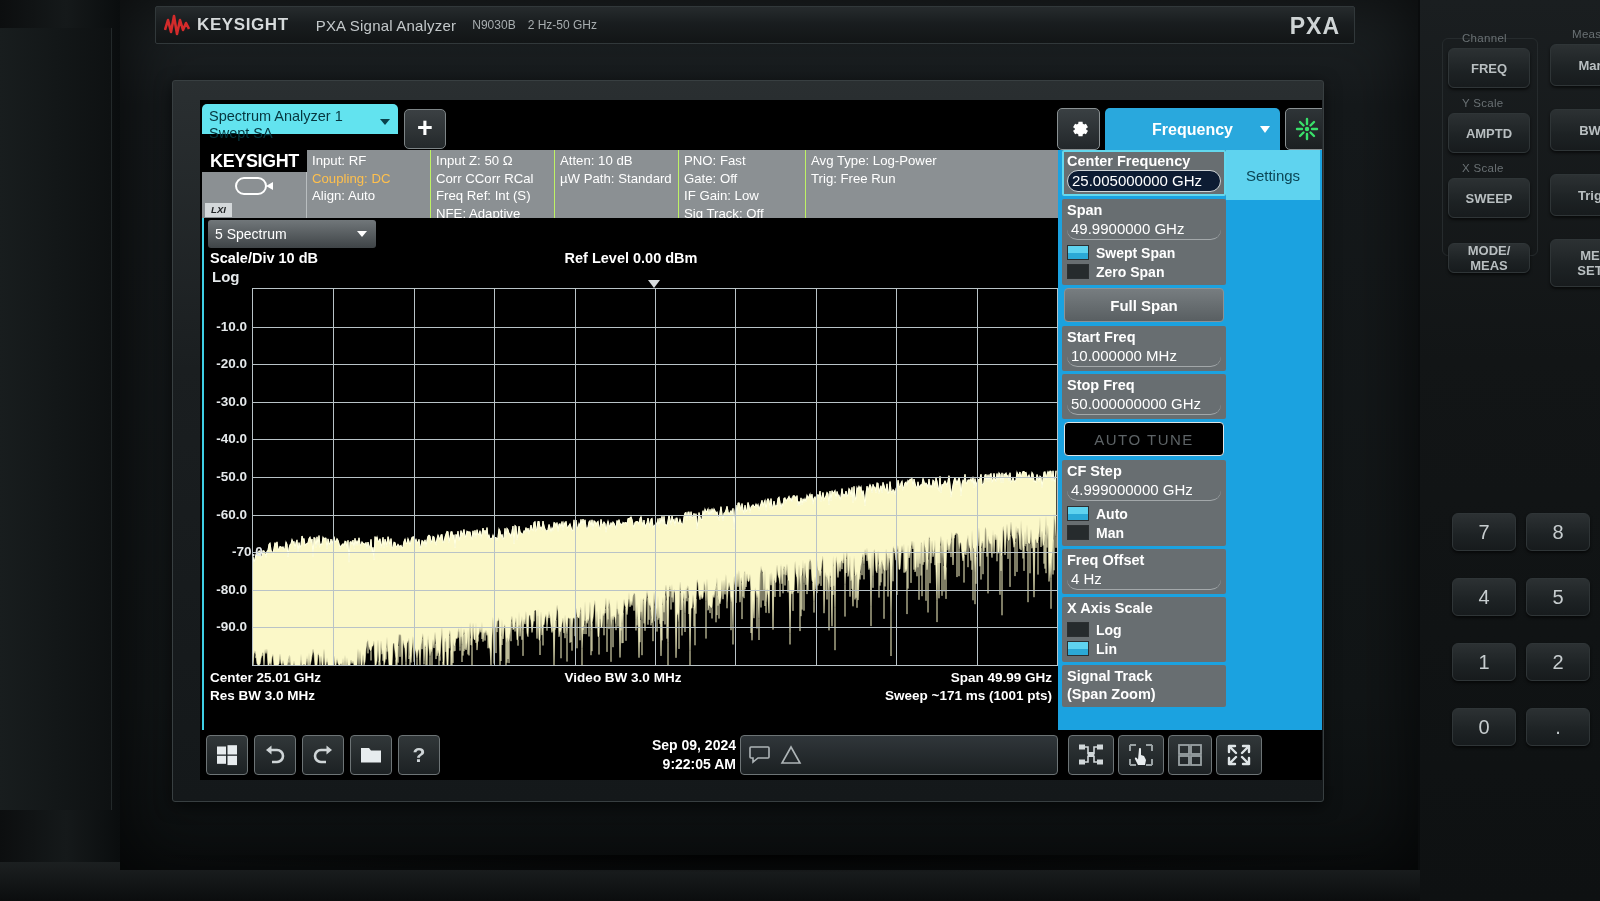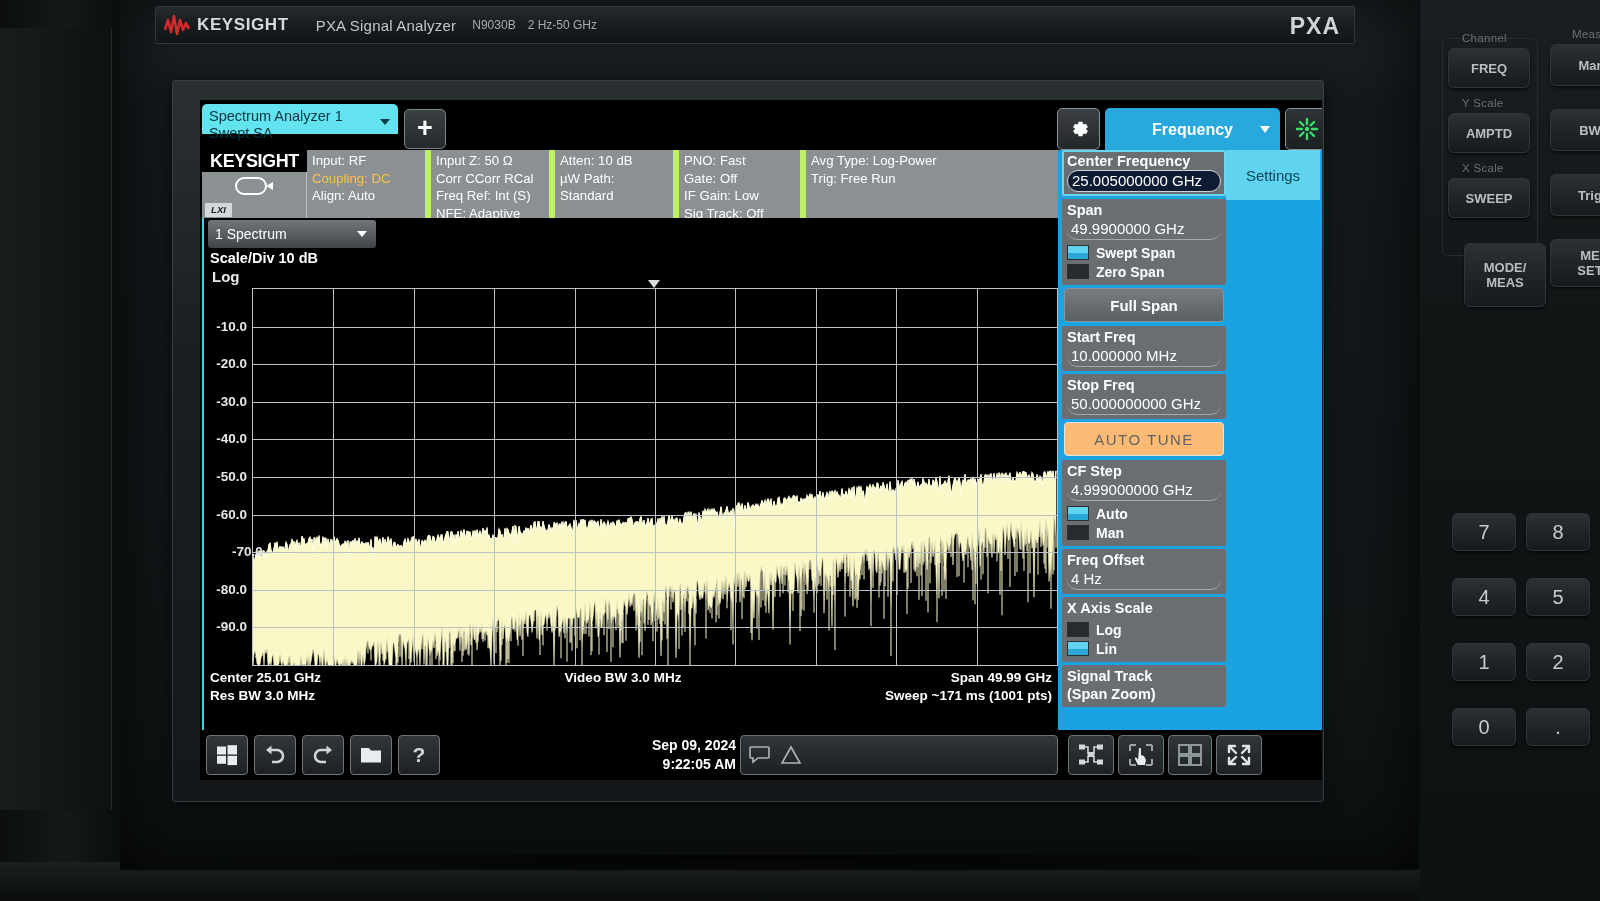--- a/index.html
+++ b/index.html
@@ -124,21 +124,21 @@
     border:1px solid #8a9193; border-radius:5px;
     display:flex;align-items:center;justify-content:center;
   }
 
   
   .statusbar{
     position:absolute; left:2px; top:50px; width:856px; height:68px;
     background:#8b9093; display:flex;
   }
   .sb-cell{
-    border-right:6px solid #bef264; padding:2px 5px 0 5px;
+    border-right:1px solid #bef264; padding:2px 5px 0 5px;
     color:#ffffff; font-size:13.2px; line-height:17.5px;
     position:relative;
   }
   .sb-cell.c0{ width:105px; border-right:1px solid #b9bec0; padding:0; background:#8b9093;}
   .ks-black{
     background:#000; color:#fff; font-weight:bold; font-size:18px;
     letter-spacing:-.4px; text-align:center; width:105px; height:22px; line-height:22px;
   }
   .ks-icon{ text-align:center; margin-top:3px;}
   .lxi{
@@ -248,21 +248,21 @@
   .sw.on{ background: linear-gradient(180deg,#5fd3ef 0 55%, #2ba9d6 55% 100%); }
   .sw.off{ background:#262b2d; }
   .rlabel{ color:#fff; font-size:14px; font-weight:bold;}
   .mbtn{
     background: linear-gradient(180deg,#777d80,#595f62);
     border:1px solid #8c9295; border-radius:4px;
     color:#fff; font-size:15px; font-weight:bold; text-align:center;
     height:34px; line-height:34px; margin:2px 2px 4px 2px;
   }
   .mbtn.light{
-    background:#fdba74; color:#5d6366; font-weight:normal; letter-spacing:1.5px;
+    background:#000000; color:#5d6366; font-weight:normal; letter-spacing:1.5px;
     border:1px solid #dfe5e7;
   }
 
   
   .taskbar{
     position:absolute; left:0; top:630px; width:1122px; height:50px;
     background:#000;
   }
   .tb-btn{
     position:absolute; top:5px; width:42px; height:40px;
@@ -435,24 +435,25 @@
         <span class="tr-n">N</span>
         <span class="tr-n">N</span>
         <span class="tr-n">N</span>
         <span class="tr-n">N</span>
         <span class="tr-n">N</span>
       </div>
     </div>
 
     <div class="graphwrap">
       <div class="winsel">
-        <span>1 Spectrum</span>
+        <span>5 Spectrum</span>
         <span class="caret"></span>
       </div>
       <div class="scalediv">Scale/Div 10 dB</div>
+      <div class="reflevel">Ref Level 0.00 dBm</div>
       <div class="logtxt">Log</div>
 
       <div class="plotarea" id="plotarea">
         <svg class="trace-svg" id="trace-svg" width="804" height="376">
             <path d="M 0 267.5 L 1 273.7 L 2 270.0 L 3 265.4 L 4 266.5 L 5 264.4 L 6 262.1 L 7 262.1 L 8 268.7 L 9 267.6 L 10 261.8 L 11 261.9 L 12 264.4 L 13 267.3 L 14 262.3 L 15 261.4 L 16 255.5 L 17 254.2 L 18 261.3 L 19 263.2 L 20 264.1 L 21 259.5 L 22 253.7 L 23 256.9 L 24 252.9 L 25 260.7 L 26 260.3 L 27 257.5 L 28 257.9 L 29 258.6 L 30 257.9 L 31 260.6 L 32 259.8 L 33 253.2 L 34 255.5 L 35 267.6 L 36 259.6 L 37 255.9 L 38 255.0 L 39 250.7 L 40 253.5 L 41 252.7 L 42 259.4 L 43 253.7 L 44 250.9 L 45 263.6 L 46 253.6 L 47 258.4 L 48 256.6 L 49 247.0 L 50 250.4 L 51 249.9 L 52 256.3 L 53 255.3 L 54 254.4 L 55 254.1 L 56 249.6 L 57 248.1 L 58 253.5 L 59 250.0 L 60 267.5 L 61 248.7 L 62 249.1 L 63 258.4 L 64 247.8 L 65 256.2 L 66 246.5 L 67 257.1 L 68 255.1 L 69 255.3 L 70 248.3 L 71 250.4 L 72 249.2 L 73 249.3 L 74 259.9 L 75 249.9 L 76 253.7 L 77 256.7 L 78 250.0 L 79 255.1 L 80 251.6 L 81 247.7 L 82 252.5 L 83 252.6 L 84 249.7 L 85 251.4 L 86 254.9 L 87 259.2 L 88 256.7 L 89 255.8 L 90 254.8 L 91 258.2 L 92 252.2 L 93 252.7 L 94 259.5 L 95 251.3 L 96 273.3 L 97 253.3 L 98 252.7 L 99 255.9 L 100 251.0 L 101 259.7 L 102 249.3 L 103 256.3 L 104 251.7 L 105 256.3 L 106 248.8 L 107 255.9 L 108 256.1 L 109 252.9 L 110 254.3 L 111 254.4 L 112 256.7 L 113 253.4 L 114 259.9 L 115 253.0 L 116 258.2 L 117 258.2 L 118 250.4 L 119 264.3 L 120 258.4 L 121 271.0 L 122 247.6 L 123 250.5 L 124 248.0 L 125 252.2 L 126 252.5 L 127 249.8 L 128 258.8 L 129 254.5 L 130 248.3 L 131 259.1 L 132 250.3 L 133 253.0 L 134 257.4 L 135 247.7 L 136 251.3 L 137 257.2 L 138 249.6 L 139 258.6 L 140 259.5 L 141 253.2 L 142 253.6 L 143 257.8 L 144 257.6 L 145 255.5 L 146 257.1 L 147 257.4 L 148 256.5 L 149 259.1 L 150 258.1 L 151 252.6 L 152 250.2 L 153 254.4 L 154 254.6 L 155 249.8 L 156 252.4 L 157 257.0 L 158 251.8 L 159 248.5 L 160 248.0 L 161 247.8 L 162 253.0 L 163 250.4 L 164 253.8 L 165 253.2 L 166 250.4 L 167 258.4 L 168 258.0 L 169 251.7 L 170 252.3 L 171 255.9 L 172 250.9 L 173 257.3 L 174 251.4 L 175 247.2 L 176 246.3 L 177 247.2 L 178 253.7 L 179 252.4 L 180 247.4 L 181 248.1 L 182 253.1 L 183 255.2 L 184 250.2 L 185 246.2 L 186 248.5 L 187 251.7 L 188 246.0 L 189 245.7 L 190 253.3 L 191 253.1 L 192 248.5 L 193 245.2 L 194 242.5 L 195 242.8 L 196 253.7 L 197 248.6 L 198 242.9 L 199 242.9 L 200 249.5 L 201 245.7 L 202 259.0 L 203 245.4 L 204 249.2 L 205 242.2 L 206 251.8 L 207 248.5 L 208 241.7 L 209 246.2 L 210 244.0 L 211 240.5 L 212 248.1 L 213 247.1 L 214 242.2 L 215 242.9 L 216 243.0 L 217 243.0 L 218 248.5 L 219 249.8 L 220 241.8 L 221 248.0 L 222 241.3 L 223 249.3 L 224 240.7 L 225 244.9 L 226 246.4 L 227 241.7 L 228 249.1 L 229 244.8 L 230 239.1 L 231 245.1 L 232 241.2 L 233 246.4 L 234 238.6 L 235 248.6 L 236 246.3 L 237 250.2 L 238 249.5 L 239 249.7 L 240 246.2 L 241 249.5 L 242 248.6 L 243 248.6 L 244 250.8 L 245 248.4 L 246 240.0 L 247 242.2 L 248 248.9 L 249 245.4 L 250 250.0 L 251 249.1 L 252 239.3 L 253 248.2 L 254 239.5 L 255 240.8 L 256 244.5 L 257 245.0 L 258 248.9 L 259 242.5 L 260 237.0 L 261 254.9 L 262 236.7 L 263 237.5 L 264 250.6 L 265 245.7 L 266 237.2 L 267 242.6 L 268 244.0 L 269 245.5 L 270 244.9 L 271 242.0 L 272 242.8 L 273 238.6 L 274 242.8 L 275 239.2 L 276 243.8 L 277 240.7 L 278 236.0 L 279 240.6 L 280 241.4 L 281 233.5 L 282 232.8 L 283 241.5 L 284 239.7 L 285 232.6 L 286 232.5 L 287 239.1 L 288 238.2 L 289 241.4 L 290 232.1 L 291 237.0 L 292 240.4 L 293 241.4 L 294 242.5 L 295 240.7 L 296 235.5 L 297 239.0 L 298 243.0 L 299 238.9 L 300 242.0 L 301 233.7 L 302 234.2 L 303 238.0 L 304 233.5 L 305 242.3 L 306 235.4 L 307 234.9 L 308 239.0 L 309 232.5 L 310 241.1 L 311 233.6 L 312 236.1 L 313 232.3 L 314 239.0 L 315 238.1 L 316 236.5 L 317 234.9 L 318 238.8 L 319 241.7 L 320 241.4 L 321 230.9 L 322 240.5 L 323 231.0 L 324 238.6 L 325 239.7 L 326 234.6 L 327 237.6 L 328 230.4 L 329 235.9 L 330 230.1 L 331 235.1 L 332 230.8 L 333 238.6 L 334 239.7 L 335 238.3 L 336 232.9 L 337 231.7 L 338 238.0 L 339 230.8 L 340 240.2 L 341 231.9 L 342 232.5 L 343 236.3 L 344 233.5 L 345 232.5 L 346 238.8 L 347 239.8 L 348 230.4 L 349 235.5 L 350 236.4 L 351 233.0 L 352 234.7 L 353 243.1 L 354 236.1 L 355 232.2 L 356 236.0 L 357 239.1 L 358 233.6 L 359 237.0 L 360 233.1 L 361 234.4 L 362 237.0 L 363 240.4 L 364 231.5 L 365 234.6 L 366 230.7 L 367 235.1 L 368 234.9 L 369 236.7 L 370 233.6 L 371 234.5 L 372 233.7 L 373 233.6 L 374 235.8 L 375 229.8 L 376 229.6 L 377 229.0 L 378 228.0 L 379 230.7 L 380 235.7 L 381 239.1 L 382 233.6 L 383 232.8 L 384 232.5 L 385 233.0 L 386 236.1 L 387 229.4 L 388 227.8 L 389 232.9 L 390 237.3 L 391 231.0 L 392 239.0 L 393 235.8 L 394 234.1 L 395 229.2 L 396 233.7 L 397 238.3 L 398 230.2 L 399 229.5 L 400 238.5 L 401 236.8 L 402 236.3 L 403 233.9 L 404 237.0 L 405 229.5 L 406 238.7 L 407 229.1 L 408 234.9 L 409 227.3 L 410 235.7 L 411 227.2 L 412 235.9 L 413 235.8 L 414 237.0 L 415 232.0 L 416 226.4 L 417 230.4 L 418 235.7 L 419 227.0 L 420 232.0 L 421 230.6 L 422 236.8 L 423 229.3 L 424 229.2 L 425 234.0 L 426 234.6 L 427 230.3 L 428 233.7 L 429 235.5 L 430 234.9 L 431 228.3 L 432 224.1 L 433 223.6 L 434 231.4 L 435 223.3 L 436 223.1 L 437 231.0 L 438 222.7 L 439 228.2 L 440 228.8 L 441 224.4 L 442 228.7 L 443 224.7 L 444 239.9 L 445 232.8 L 446 223.5 L 447 228.3 L 448 230.6 L 449 230.7 L 450 221.7 L 451 227.1 L 452 220.3 L 453 222.9 L 454 222.3 L 455 220.1 L 456 228.2 L 457 220.4 L 458 226.7 L 459 219.7 L 460 224.6 L 461 220.0 L 462 222.0 L 463 224.3 L 464 223.0 L 465 227.6 L 466 230.3 L 467 223.8 L 468 217.7 L 469 225.3 L 470 231.9 L 471 224.4 L 472 223.6 L 473 221.3 L 474 217.3 L 475 222.4 L 476 226.9 L 477 223.4 L 478 221.8 L 479 224.9 L 480 219.4 L 481 240.2 L 482 222.6 L 483 216.1 L 484 225.7 L 485 214.2 L 486 214.0 L 487 217.0 L 488 222.3 L 489 214.5 L 490 220.8 L 491 224.6 L 492 216.2 L 493 222.3 L 494 221.2 L 495 213.5 L 496 216.8 L 497 223.6 L 498 218.3 L 499 216.9 L 500 215.9 L 501 217.1 L 502 218.2 L 503 215.2 L 504 217.9 L 505 215.6 L 506 221.4 L 507 217.5 L 508 215.0 L 509 211.3 L 510 218.1 L 511 213.7 L 512 211.4 L 513 221.8 L 514 211.9 L 515 209.9 L 516 211.8 L 517 219.3 L 518 209.6 L 519 220.2 L 520 217.4 L 521 212.2 L 522 217.0 L 523 217.0 L 524 216.6 L 525 209.5 L 526 208.3 L 527 213.6 L 528 219.6 L 529 214.9 L 530 216.1 L 531 209.3 L 532 208.9 L 533 213.4 L 534 210.3 L 535 209.6 L 536 207.5 L 537 211.0 L 538 209.3 L 539 213.0 L 540 207.2 L 541 206.7 L 542 207.6 L 543 210.3 L 544 206.6 L 545 216.9 L 546 212.4 L 547 216.4 L 548 208.9 L 549 216.0 L 550 209.8 L 551 212.7 L 552 209.8 L 553 212.8 L 554 206.5 L 555 208.7 L 556 207.7 L 557 205.2 L 558 210.3 L 559 205.2 L 560 215.1 L 561 209.3 L 562 207.9 L 563 211.5 L 564 206.0 L 565 205.9 L 566 207.9 L 567 202.0 L 568 212.4 L 569 207.5 L 570 203.5 L 571 210.8 L 572 209.0 L 573 207.0 L 574 203.5 L 575 205.0 L 576 215.7 L 577 202.0 L 578 212.0 L 579 201.7 L 580 204.2 L 581 203.4 L 582 201.7 L 583 209.9 L 584 202.5 L 585 206.0 L 586 206.3 L 587 211.0 L 588 207.7 L 589 199.6 L 590 206.8 L 591 205.4 L 592 207.0 L 593 202.1 L 594 207.1 L 595 206.1 L 596 199.7 L 597 201.1 L 598 207.6 L 599 198.4 L 600 213.6 L 601 197.4 L 602 211.3 L 603 208.6 L 604 198.7 L 605 201.0 L 606 197.5 L 607 199.9 L 608 197.9 L 609 207.3 L 610 201.6 L 611 207.2 L 612 216.7 L 613 204.7 L 614 197.2 L 615 202.4 L 616 198.5 L 617 195.8 L 618 198.0 L 619 204.0 L 620 195.4 L 621 198.3 L 622 198.3 L 623 203.6 L 624 194.0 L 625 194.4 L 626 204.9 L 627 199.7 L 628 196.8 L 629 203.9 L 630 193.4 L 631 196.6 L 632 200.4 L 633 201.6 L 634 194.8 L 635 204.1 L 636 203.6 L 637 192.6 L 638 201.6 L 639 203.9 L 640 200.7 L 641 201.6 L 642 206.0 L 643 199.8 L 644 200.9 L 645 191.2 L 646 196.4 L 647 199.5 L 648 194.3 L 649 192.4 L 650 200.1 L 651 197.9 L 652 194.0 L 653 193.0 L 654 197.1 L 655 191.6 L 656 192.9 L 657 190.4 L 658 190.4 L 659 189.5 L 660 198.1 L 661 190.0 L 662 194.6 L 663 197.9 L 664 199.6 L 665 192.8 L 666 199.5 L 667 197.0 L 668 195.7 L 669 196.3 L 670 189.4 L 671 192.7 L 672 196.1 L 673 194.2 L 674 195.7 L 675 199.0 L 676 190.0 L 677 197.7 L 678 196.8 L 679 198.1 L 680 191.2 L 681 192.3 L 682 198.8 L 683 188.9 L 684 192.6 L 685 199.1 L 686 201.2 L 687 187.4 L 688 204.0 L 689 195.7 L 690 196.0 L 691 194.3 L 692 192.0 L 693 194.2 L 694 196.9 L 695 192.4 L 696 186.7 L 697 195.9 L 698 208.1 L 699 201.7 L 700 196.3 L 701 191.6 L 702 188.5 L 703 195.6 L 704 191.6 L 705 195.3 L 706 188.3 L 707 193.3 L 708 206.6 L 709 195.4 L 710 191.5 L 711 193.1 L 712 185.3 L 713 194.1 L 714 194.1 L 715 191.1 L 716 191.0 L 717 191.2 L 718 189.7 L 719 194.0 L 720 187.8 L 721 198.6 L 722 189.6 L 723 196.1 L 724 193.6 L 725 190.4 L 726 190.8 L 727 189.6 L 728 185.3 L 729 195.7 L 730 195.7 L 731 193.4 L 732 185.9 L 733 185.7 L 734 193.0 L 735 185.7 L 736 192.4 L 737 185.5 L 738 184.8 L 739 193.5 L 740 190.6 L 741 184.4 L 742 189.9 L 743 192.9 L 744 184.5 L 745 191.1 L 746 183.9 L 747 185.4 L 748 193.7 L 749 183.9 L 750 194.0 L 751 185.2 L 752 185.7 L 753 184.2 L 754 188.2 L 755 186.4 L 756 192.2 L 757 183.7 L 758 193.4 L 759 192.1 L 760 189.0 L 761 191.9 L 762 192.8 L 763 190.9 L 764 183.4 L 765 185.9 L 766 185.7 L 767 183.0 L 768 190.5 L 769 185.2 L 770 182.5 L 771 182.6 L 772 183.8 L 773 183.5 L 774 188.1 L 775 188.4 L 776 186.1 L 777 189.9 L 778 189.9 L 779 183.6 L 780 185.1 L 781 192.3 L 782 192.1 L 783 193.3 L 784 185.5 L 785 188.7 L 786 192.6 L 787 187.2 L 788 188.2 L 789 198.5 L 790 190.6 L 791 183.2 L 792 183.0 L 793 190.6 L 794 185.7 L 795 182.7 L 796 184.8 L 797 182.1 L 798 182.4 L 799 192.2 L 800 181.8 L 801 191.2 L 802 192.3 L 803 181.8 L 803 247.3 L 802 231.8 L 801 224.5 L 800 250.5 L 799 265.9 L 798 289.2 L 797 273.6 L 796 292.5 L 795 235.6 L 794 251.0 L 793 226.6 L 792 245.5 L 791 254.7 L 790 256.5 L 789 241.3 L 788 258.0 L 787 227.7 L 786 243.7 L 785 253.1 L 784 253.9 L 783 249.4 L 782 251.0 L 781 308.2 L 780 252.7 L 779 259.3 L 778 239.8 L 777 255.1 L 776 253.8 L 775 254.0 L 774 235.3 L 773 255.0 L 772 242.0 L 771 257.7 L 770 263.1 L 769 245.6 L 768 231.0 L 767 259.9 L 766 246.9 L 765 238.6 L 764 244.4 L 763 236.8 L 762 252.9 L 761 258.3 L 760 249.9 L 759 246.7 L 758 232.2 L 757 245.9 L 756 251.0 L 755 251.6 L 754 234.7 L 753 250.2 L 752 266.0 L 751 242.7 L 750 236.8 L 749 267.1 L 748 265.2 L 747 250.3 L 746 262.8 L 745 264.4 L 744 245.7 L 743 250.9 L 742 244.5 L 741 264.5 L 740 240.5 L 739 268.6 L 738 253.8 L 737 255.7 L 736 251.7 L 735 246.6 L 734 267.7 L 733 238.8 L 732 239.0 L 731 262.5 L 730 252.1 L 729 251.9 L 728 259.1 L 727 277.3 L 726 238.3 L 725 257.0 L 724 255.8 L 723 267.9 L 722 284.0 L 721 259.3 L 720 258.7 L 719 240.7 L 718 271.6 L 717 259.8 L 716 256.1 L 715 245.7 L 714 251.0 L 713 265.9 L 712 261.1 L 711 266.7 L 710 271.9 L 709 264.1 L 708 253.8 L 707 253.6 L 706 260.4 L 705 245.2 L 704 244.2 L 703 243.8 L 702 246.2 L 701 245.7 L 700 276.0 L 699 243.1 L 698 251.3 L 697 255.8 L 696 263.0 L 695 255.7 L 694 249.6 L 693 278.4 L 692 290.6 L 691 277.0 L 690 250.3 L 689 270.0 L 688 246.7 L 687 256.4 L 686 309.3 L 685 260.9 L 684 311.2 L 683 282.0 L 682 250.6 L 681 261.0 L 680 267.8 L 679 250.9 L 678 274.2 L 677 249.9 L 676 247.4 L 675 270.5 L 674 280.8 L 673 263.9 L 672 257.4 L 671 250.4 L 670 275.8 L 669 254.3 L 668 252.7 L 667 274.7 L 666 261.1 L 665 278.3 L 664 260.4 L 663 278.1 L 662 283.0 L 661 251.8 L 660 260.0 L 659 251.6 L 658 258.4 L 657 263.3 L 656 269.0 L 655 255.6 L 654 282.8 L 653 279.5 L 652 283.4 L 651 254.5 L 650 263.6 L 649 256.2 L 648 265.1 L 647 280.1 L 646 280.4 L 645 256.0 L 644 262.2 L 643 271.2 L 642 263.8 L 641 259.2 L 640 257.2 L 639 278.2 L 638 323.0 L 637 274.2 L 636 262.5 L 635 281.7 L 634 265.6 L 633 259.4 L 632 281.3 L 631 282.1 L 630 275.7 L 629 270.4 L 628 274.2 L 627 280.7 L 626 275.4 L 625 261.4 L 624 283.8 L 623 281.5 L 622 264.3 L 621 260.0 L 620 287.9 L 619 262.8 L 618 317.1 L 617 268.6 L 616 280.7 L 615 270.1 L 614 258.5 L 613 266.2 L 612 260.0 L 611 275.5 L 610 264.6 L 609 269.5 L 608 275.4 L 607 283.7 L 606 290.5 L 605 311.1 L 604 282.6 L 603 286.7 L 602 286.0 L 601 265.9 L 600 317.3 L 599 287.0 L 598 291.6 L 597 266.3 L 596 281.3 L 595 287.5 L 594 262.3 L 593 270.0 L 592 295.3 L 591 263.2 L 590 274.2 L 589 270.4 L 588 272.6 L 587 282.4 L 586 272.7 L 585 288.5 L 584 274.3 L 583 267.2 L 582 318.2 L 581 277.2 L 580 266.7 L 579 337.3 L 578 288.5 L 577 282.5 L 576 303.9 L 575 291.5 L 574 285.6 L 573 288.8 L 572 282.9 L 571 324.2 L 570 266.4 L 569 272.2 L 568 282.2 L 567 286.9 L 566 280.9 L 565 281.2 L 564 270.9 L 563 300.6 L 562 287.1 L 561 312.3 L 560 294.0 L 559 291.1 L 558 272.2 L 557 269.8 L 556 273.1 L 555 301.0 L 554 289.3 L 553 288.4 L 552 273.1 L 551 294.5 L 550 270.6 L 549 286.3 L 548 286.5 L 547 296.0 L 546 275.3 L 545 304.1 L 544 288.7 L 543 284.4 L 542 271.7 L 541 302.5 L 540 302.2 L 539 305.1 L 538 300.5 L 537 344.6 L 536 291.9 L 535 290.7 L 534 274.7 L 533 286.2 L 532 278.8 L 531 276.7 L 530 281.1 L 529 294.8 L 528 274.3 L 527 295.2 L 526 289.2 L 525 285.9 L 524 275.6 L 523 293.4 L 522 292.9 L 521 288.3 L 520 340.6 L 519 282.9 L 518 296.2 L 517 283.5 L 516 324.2 L 515 306.2 L 514 299.0 L 513 313.7 L 512 279.9 L 511 300.8 L 510 284.1 L 509 281.2 L 508 276.7 L 507 284.8 L 506 329.4 L 505 304.3 L 504 309.3 L 503 302.2 L 502 298.6 L 501 329.2 L 500 309.9 L 499 351.3 L 498 302.5 L 497 285.0 L 496 292.3 L 495 292.2 L 494 284.2 L 493 298.0 L 492 281.7 L 491 283.4 L 490 303.2 L 489 293.9 L 488 288.1 L 487 313.2 L 486 280.8 L 485 297.8 L 484 282.2 L 483 313.9 L 482 296.3 L 481 286.5 L 480 336.5 L 479 307.4 L 478 313.8 L 477 298.8 L 476 292.9 L 475 300.9 L 474 314.0 L 473 284.8 L 472 305.4 L 471 290.6 L 470 310.2 L 469 290.7 L 468 308.7 L 467 314.8 L 466 312.3 L 465 306.6 L 464 288.3 L 463 296.5 L 462 301.5 L 461 308.5 L 460 305.3 L 459 319.6 L 458 318.0 L 457 317.4 L 456 315.4 L 455 321.3 L 454 289.5 L 453 312.3 L 452 296.0 L 451 291.9 L 450 308.0 L 449 309.7 L 448 304.9 L 447 310.7 L 446 306.3 L 445 294.1 L 444 290.2 L 443 309.9 L 442 322.0 L 441 317.7 L 440 305.0 L 439 319.3 L 438 318.5 L 437 361.4 L 436 308.6 L 435 296.3 L 434 301.0 L 433 297.9 L 432 324.4 L 431 303.2 L 430 311.4 L 429 321.6 L 428 304.0 L 427 292.2 L 426 333.2 L 425 323.2 L 424 326.2 L 423 368.8 L 422 304.0 L 421 300.3 L 420 313.3 L 419 295.0 L 418 303.4 L 417 296.3 L 416 299.0 L 415 353.3 L 414 311.3 L 413 295.3 L 412 306.4 L 411 323.3 L 410 307.8 L 409 316.0 L 408 366.9 L 407 317.0 L 406 328.9 L 405 306.5 L 404 328.3 L 403 318.7 L 402 316.6 L 401 302.4 L 400 333.6 L 399 329.4 L 398 320.4 L 397 312.9 L 396 316.9 L 395 309.1 L 394 300.4 L 393 313.3 L 392 339.0 L 391 311.5 L 390 309.0 L 389 331.3 L 388 308.6 L 387 331.0 L 386 368.7 L 385 328.7 L 384 314.9 L 383 330.8 L 382 304.5 L 381 303.9 L 380 306.4 L 379 316.5 L 378 311.8 L 377 317.8 L 376 303.0 L 375 315.4 L 374 325.6 L 373 318.5 L 372 316.3 L 371 310.0 L 370 323.7 L 369 334.3 L 368 325.4 L 367 368.5 L 366 319.7 L 365 326.6 L 364 310.7 L 363 335.4 L 362 328.6 L 361 326.2 L 360 331.7 L 359 326.5 L 358 338.8 L 357 315.6 L 356 310.3 L 355 319.3 L 354 335.9 L 353 308.5 L 352 319.9 L 351 327.3 L 350 324.1 L 349 338.2 L 348 338.9 L 347 318.4 L 346 348.4 L 345 347.2 L 344 321.0 L 343 339.3 L 342 311.0 L 341 316.8 L 340 328.7 L 339 334.2 L 338 341.4 L 337 312.2 L 336 332.1 L 335 329.6 L 334 334.4 L 333 330.6 L 332 311.9 L 331 336.2 L 330 337.4 L 329 359.3 L 328 317.5 L 327 322.4 L 326 329.2 L 325 328.2 L 324 326.9 L 323 318.7 L 322 328.6 L 321 329.5 L 320 328.4 L 319 338.9 L 318 329.3 L 317 329.4 L 316 329.2 L 315 328.6 L 314 345.6 L 313 334.5 L 312 325.5 L 311 344.1 L 310 328.5 L 309 334.3 L 308 343.5 L 307 340.9 L 306 347.8 L 305 322.3 L 304 315.7 L 303 331.1 L 302 333.0 L 301 376.0 L 300 322.8 L 299 343.5 L 298 336.3 L 297 326.7 L 296 322.1 L 295 328.0 L 294 336.9 L 293 324.9 L 292 328.4 L 291 335.6 L 290 336.7 L 289 346.1 L 288 322.1 L 287 351.4 L 286 350.7 L 285 319.3 L 284 349.6 L 283 320.9 L 282 320.9 L 281 322.9 L 280 335.5 L 279 343.5 L 278 331.8 L 277 325.7 L 276 326.4 L 275 347.7 L 274 344.0 L 273 322.0 L 272 335.2 L 271 329.7 L 270 341.5 L 269 327.0 L 268 333.0 L 267 347.3 L 266 322.5 L 265 350.5 L 264 350.9 L 263 328.2 L 262 335.2 L 261 339.6 L 260 340.7 L 259 326.7 L 258 332.4 L 257 344.3 L 256 353.0 L 255 350.0 L 254 348.5 L 253 354.1 L 252 335.3 L 251 338.0 L 250 350.0 L 249 330.1 L 248 347.2 L 247 376.0 L 246 328.5 L 245 331.9 L 244 331.5 L 243 338.3 L 242 338.6 L 241 374.6 L 240 327.4 L 239 346.3 L 238 376.0 L 237 359.9 L 236 358.3 L 235 342.9 L 234 346.4 L 233 340.9 L 232 344.8 L 231 342.6 L 230 352.7 L 229 332.7 L 228 343.4 L 227 338.3 L 226 344.5 L 225 347.3 L 224 361.1 L 223 333.2 L 222 351.1 L 221 349.8 L 220 333.4 L 219 357.7 L 218 349.3 L 217 332.9 L 216 364.2 L 215 340.8 L 214 353.9 L 213 361.0 L 212 345.0 L 211 339.4 L 210 345.7 L 209 355.5 L 208 336.9 L 207 358.6 L 206 338.8 L 205 341.2 L 204 349.7 L 203 348.7 L 202 355.7 L 201 357.3 L 200 350.2 L 199 376.0 L 198 361.4 L 197 341.1 L 196 346.6 L 195 376.0 L 194 376.0 L 193 349.9 L 192 349.1 L 191 376.0 L 190 373.0 L 189 337.7 L 188 352.1 L 187 367.8 L 186 365.6 L 185 360.4 L 184 366.9 L 183 354.7 L 182 342.7 L 181 359.1 L 180 350.0 L 179 363.8 L 178 359.4 L 177 367.4 L 176 359.2 L 175 345.7 L 174 376.0 L 173 358.7 L 172 355.8 L 171 372.8 L 170 344.2 L 169 349.7 L 168 355.8 L 167 376.0 L 166 360.1 L 165 361.7 L 164 369.6 L 163 362.8 L 162 359.2 L 161 372.8 L 160 347.1 L 159 359.4 L 158 373.6 L 157 366.5 L 156 348.8 L 155 352.1 L 154 354.1 L 153 373.4 L 152 359.7 L 151 355.8 L 150 350.7 L 149 376.0 L 148 345.2 L 147 346.7 L 146 344.8 L 145 357.0 L 144 376.0 L 143 370.5 L 142 362.3 L 141 353.7 L 140 354.8 L 139 376.0 L 138 376.0 L 137 376.0 L 136 376.0 L 135 361.2 L 134 347.7 L 133 358.6 L 132 372.7 L 131 376.0 L 130 360.6 L 129 365.2 L 128 351.2 L 127 373.9 L 126 371.8 L 125 350.4 L 124 371.7 L 123 376.0 L 122 376.0 L 121 351.4 L 120 356.7 L 119 357.2 L 118 362.2 L 117 360.7 L 116 357.7 L 115 350.5 L 114 352.7 L 113 360.1 L 112 372.8 L 111 376.0 L 110 364.2 L 109 376.0 L 108 376.0 L 107 361.0 L 106 375.8 L 105 359.5 L 104 376.0 L 103 376.0 L 102 376.0 L 101 376.0 L 100 371.8 L 99 374.6 L 98 370.6 L 97 376.0 L 96 376.0 L 95 376.0 L 94 368.6 L 93 376.0 L 92 366.0 L 91 376.0 L 90 369.0 L 89 376.0 L 88 374.2 L 87 376.0 L 86 376.0 L 85 374.4 L 84 368.8 L 83 376.0 L 82 376.0 L 81 366.5 L 80 376.0 L 79 376.0 L 78 376.0 L 77 376.0 L 76 376.0 L 75 376.0 L 74 368.6 L 73 376.0 L 72 376.0 L 71 359.4 L 70 376.0 L 69 376.0 L 68 366.4 L 67 376.0 L 66 366.4 L 65 364.3 L 64 376.0 L 63 376.0 L 62 376.0 L 61 364.7 L 60 359.6 L 59 366.6 L 58 372.5 L 57 376.0 L 56 364.1 L 55 376.0 L 54 366.6 L 53 376.0 L 52 376.0 L 51 374.7 L 50 376.0 L 49 376.0 L 48 365.1 L 47 376.0 L 46 376.0 L 45 376.0 L 44 376.0 L 43 376.0 L 42 376.0 L 41 371.6 L 40 376.0 L 39 376.0 L 38 376.0 L 37 366.4 L 36 366.8 L 35 371.2 L 34 376.0 L 33 376.0 L 32 376.0 L 31 376.0 L 30 371.2 L 29 376.0 L 28 374.3 L 27 364.6 L 26 375.0 L 25 376.0 L 24 376.0 L 23 376.0 L 22 376.0 L 21 376.0 L 20 364.9 L 19 368.0 L 18 376.0 L 17 371.7 L 16 376.0 L 15 376.0 L 14 359.6 L 13 364.5 L 12 360.1 L 11 376.0 L 10 362.9 L 9 364.9 L 8 369.2 L 7 375.3 L 6 376.0 L 5 376.0 L 4 374.6 L 3 366.4 L 2 361.6 L 1 364.8 L 0 376.0 Z" fill="#fbf8c8" stroke="#fbf8c8" stroke-width="0.6"></path>
             <g stroke="#fbf8c8" stroke-width="1">
               <line x1="3" x2="3" y1="366.4" y2="369.1"></line>
               <line x1="9" x2="9" y1="364.9" y2="366.9"></line>
               <line x1="17" x2="17" y1="371.7" y2="374.4"></line>
               <line x1="35" x2="35" y1="371.2" y2="376.0"></line>
@@ -965,21 +966,21 @@
 
     <div class="hw-key" style="left:28px; top:48px; width:82px; height:40px;">FREQ</div>
     <div class="hw-key" style="left:130px; top:44px; width:80px; height:42px;">Mar</div>
 
     <div class="hw-key" style="left:28px; top:113px; width:82px; height:40px;">AMPTD</div>
     <div class="hw-key" style="left:130px; top:109px; width:80px; height:42px;">BW</div>
 
     <div class="hw-key" style="left:28px; top:178px; width:82px; height:40px;">SWEEP</div>
     <div class="hw-key" style="left:130px; top:174px; width:80px; height:42px;">Trig</div>
 
-    <div class="hw-key" style="left:44px; top:243px; width:82px; height:64px; white-space:pre-line;">MODE/
+    <div class="hw-key" style="left:28px; top:243px; width:82px; height:30px; white-space:pre-line;">MODE/
 MEAS</div>
     <div class="hw-key" style="left:130px; top:239px; width:80px; height:48px; white-space:pre-line;">ME
 SET</div>
 
     <div class="hw-key num" style="left:32px; top:513px; width:64px; height:38px;">7</div>
     <div class="hw-key num" style="left:106px; top:513px; width:64px; height:38px;">8</div>
     <div class="hw-key num" style="left:32px; top:578px; width:64px; height:38px;">4</div>
     <div class="hw-key num" style="left:106px; top:578px; width:64px; height:38px;">5</div>
     <div class="hw-key num" style="left:32px; top:643px; width:64px; height:38px;">1</div>
     <div class="hw-key num" style="left:106px; top:643px; width:64px; height:38px;">2</div>

